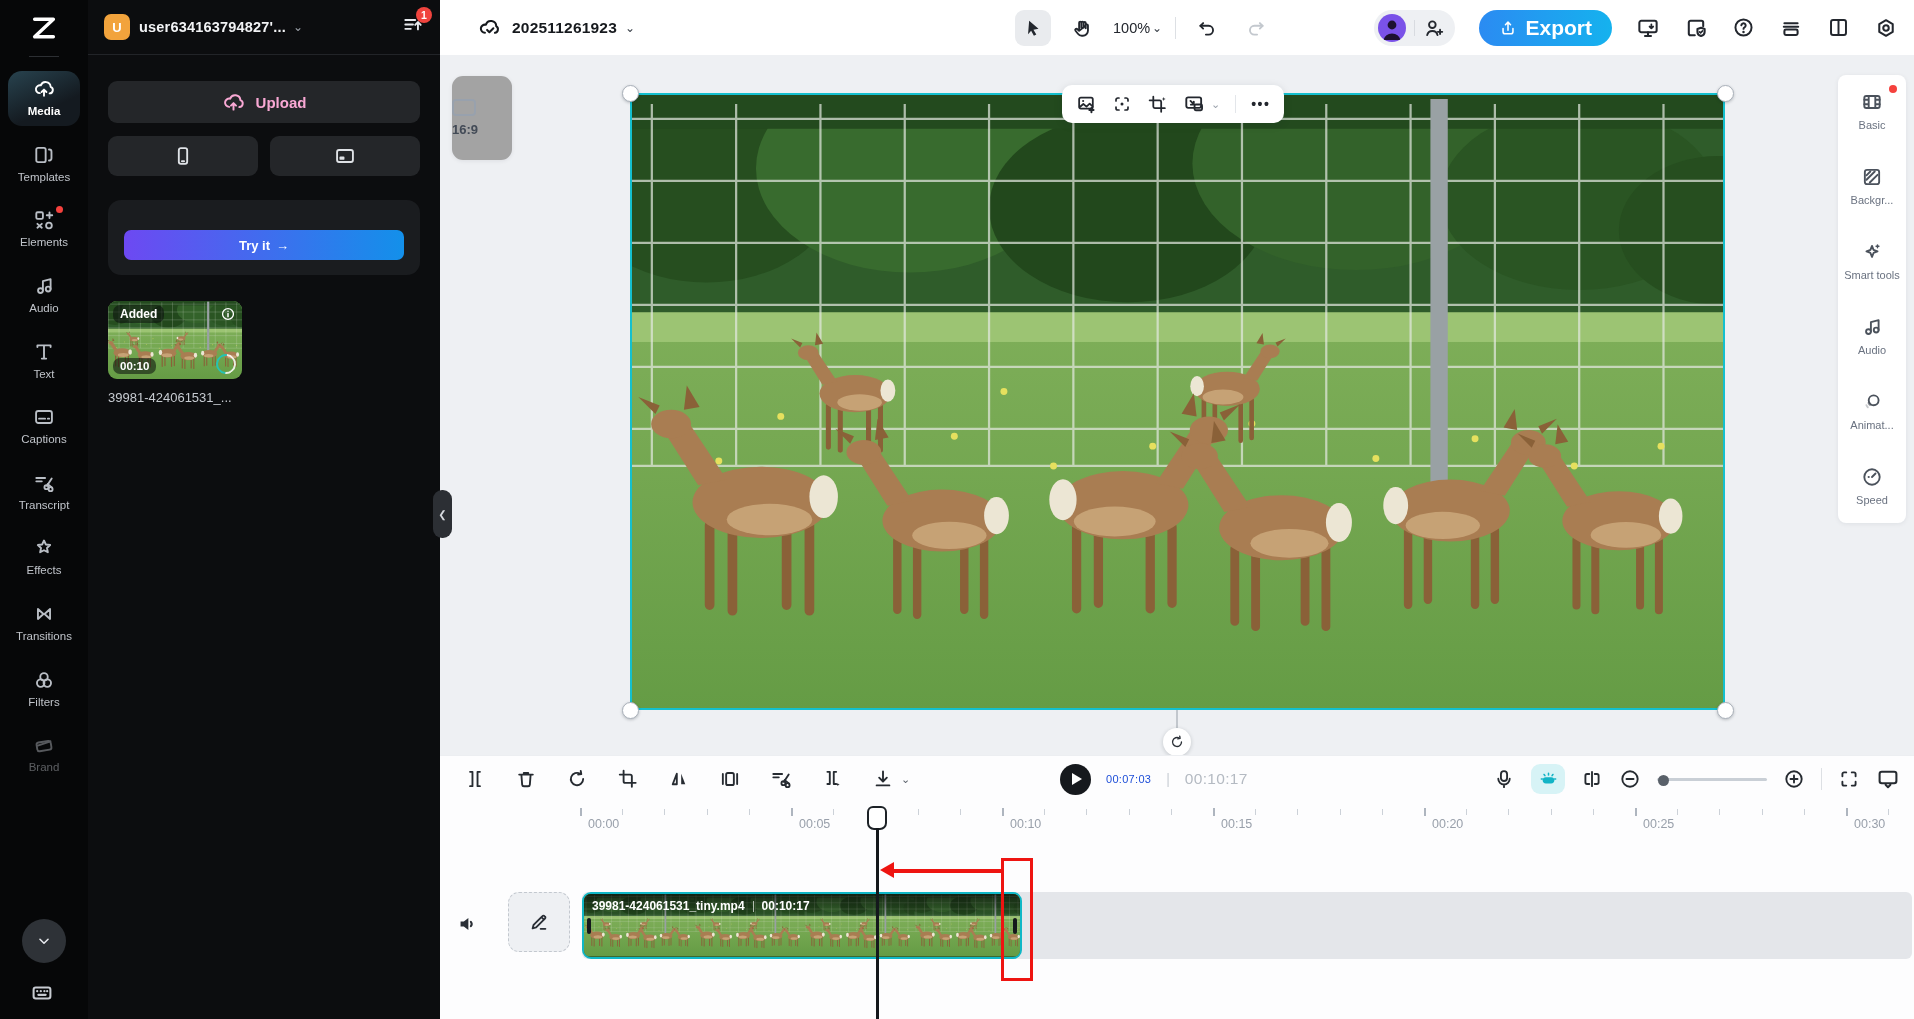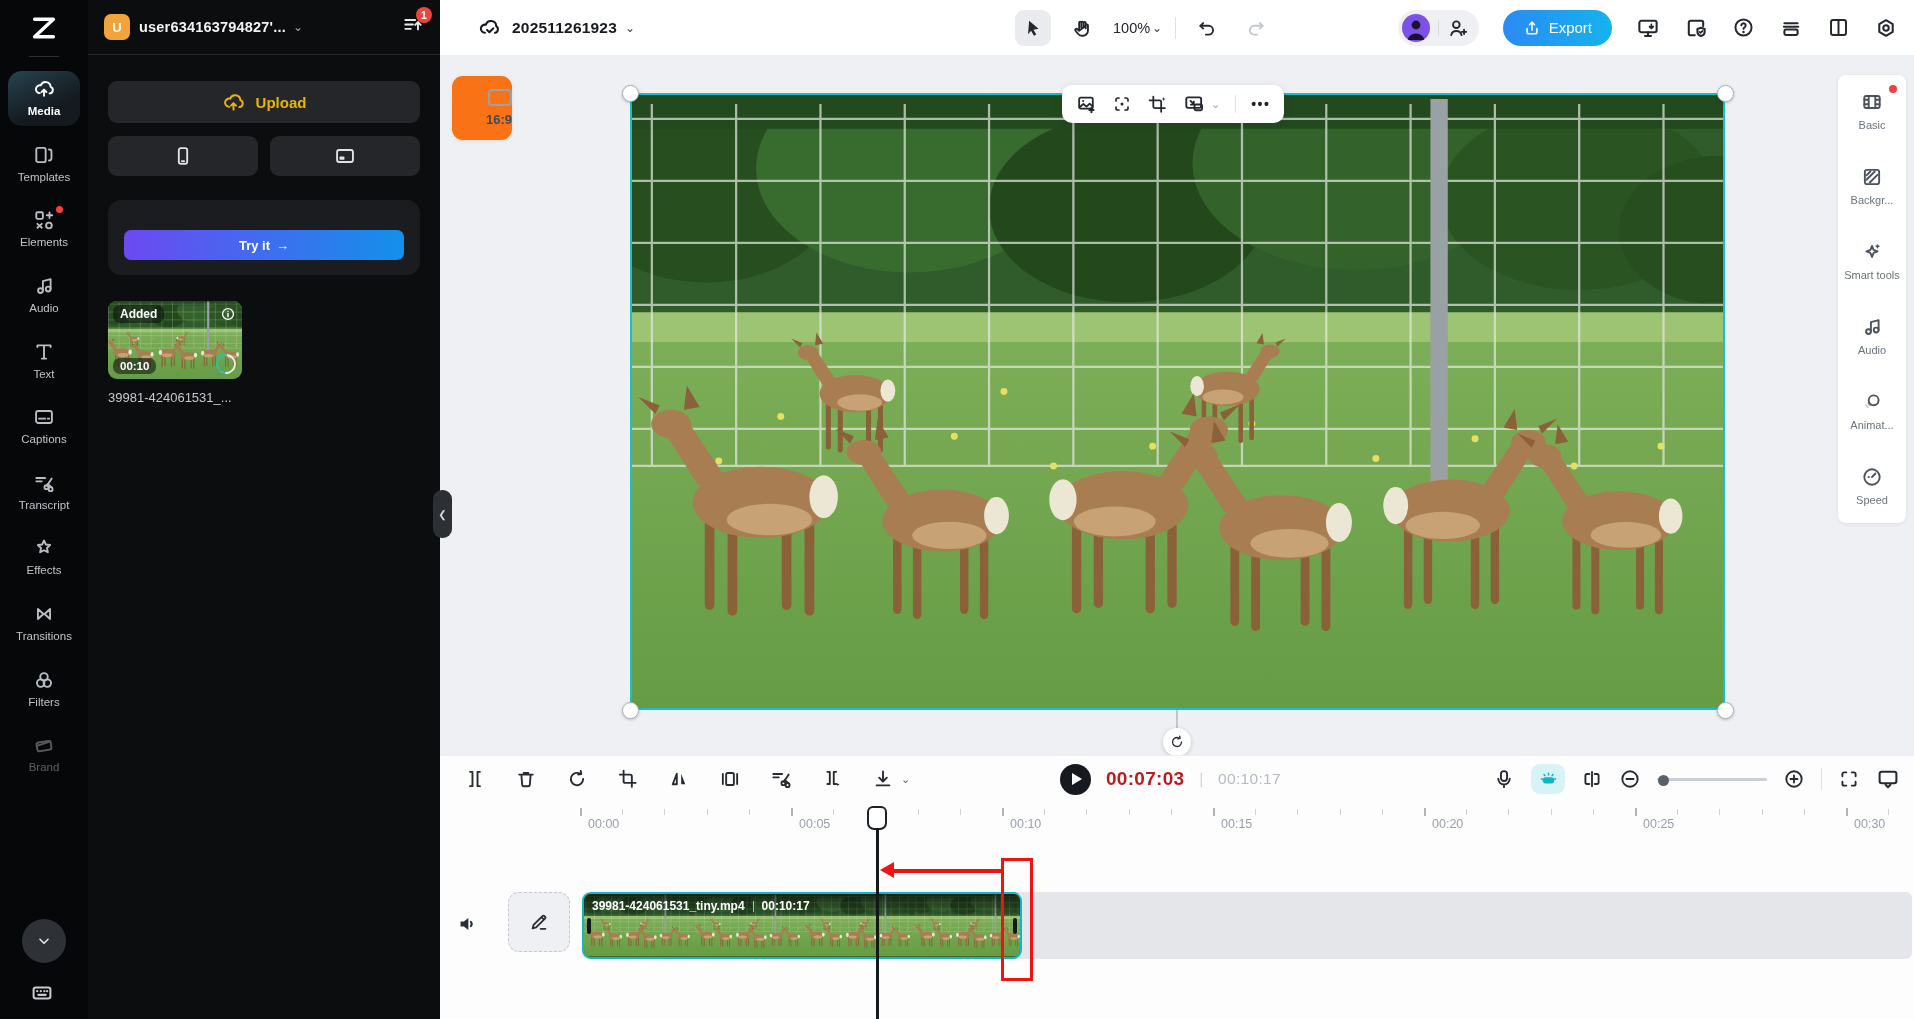--- a/index.html
+++ b/index.html
@@ -26,21 +26,21 @@
   
   .panel{position:absolute;left:88px;top:0;width:352px;height:1019px;background:#0c0d0f;z-index:20;color:#e7e9ec}
   .user-row{height:54px;display:flex;align-items:center;padding:0 16px;gap:9px}
   .u-avatar{width:26px;height:26px;border-radius:7px;background:#f2a33c;color:#fff;font-weight:700;font-size:13px;display:flex;align-items:center;justify-content:center}
   .u-name{font-size:14.5px;font-weight:700;color:#f2f3f5;letter-spacing:.2px}
   .u-chev{color:#9aa0a8;font-size:12px;margin-left:-2px}
   .u-list{margin-left:auto;position:relative;color:#e8eaee}
   .u-badge{position:absolute;top:-7px;right:-8px;min-width:16px;height:16px;border-radius:8px;background:#f0443e;color:#fff;font-size:10.5px;font-weight:700;display:flex;align-items:center;justify-content:center;padding:0 4px}
   .panel-divider{height:1px;background:#222428;margin:0 0 0 0}
   .panel-body{padding:26px 20px 0}
-  .upload-btn{height:42px;border-radius:9px;background:#242629;display:flex;align-items:center;justify-content:center;gap:11px;color:#eab308;font-size:15px;font-weight:700;cursor:pointer}
+  .upload-btn{height:42px;border-radius:9px;background:#242629;display:flex;align-items:center;justify-content:center;gap:11px;color:#f9a8d4;font-size:15px;font-weight:700;cursor:pointer}
   .dev-row{display:flex;gap:12px;margin-top:13px}
   .dev-btn{flex:1;height:40px;border-radius:9px;background:#242629;display:flex;align-items:center;justify-content:center;color:#dfe2e6;cursor:pointer}
   .pippit{margin-top:24px;background:#1a1c1f;border-radius:13px;padding:16px 16px 15px}
   .pippit-head{display:flex;gap:13px}
   .pippit-logo{width:54px;height:54px;border-radius:13px;background:#000;display:flex;align-items:center;justify-content:center;flex:none}
   .pippit-title{font-size:15px;font-weight:700;color:#f1f2f4;margin-top:2px}
   .pippit-desc{font-size:13px;color:#9aa0a8;line-height:1.35;margin-top:5px}
   .tryit{margin-top:14px;height:30px;border-radius:7px;background:linear-gradient(90deg,#6d49f2,#1390ea);display:flex;align-items:center;justify-content:center;gap:6px;color:#fff;font-size:13px;font-weight:700;cursor:pointer}
   .thumb-wrap{margin-top:26px;width:134px}
   .thumb{position:relative;width:134px;height:78px;border-radius:9px;overflow:hidden;background:#23321c;cursor:pointer}
@@ -57,26 +57,26 @@
   .proj-name{font-size:15.5px;font-weight:700;letter-spacing:.2px}
   .tb-center{position:absolute;left:575px;top:0;height:55px;display:flex;align-items:center;gap:13px}
   .tool-btn{width:36px;height:36px;border-radius:9px;display:flex;align-items:center;justify-content:center;color:#23272e;cursor:pointer}
   .tool-btn.sel{background:#e9ebee}
   .zoom-ctl{display:flex;align-items:center;gap:4px;font-size:14.5px;font-weight:400;color:#23272e;cursor:pointer}
   .v-div{width:1px;height:22px;background:#dde0e4}
   .tb-right{position:absolute;right:16px;top:0;height:55px;display:flex;align-items:center;gap:24px}
   .avatar-pill{height:36px;border-radius:18px;background:#eef0f3;display:flex;align-items:center;padding:0 10px 0 4px;gap:8px;cursor:pointer}
   .avatar{width:28px;height:28px;border-radius:50%;background:#7a52e8;display:flex;align-items:center;justify-content:center;color:#fff;overflow:hidden}
   .pill-div{width:1px;height:16px;background:#d8dbe0}
-  .export-btn{height:36px;border-radius:18px;padding:0 20px;background:linear-gradient(90deg,#2b8bf2,#15b2ee);color:#fff;display:flex;align-items:center;gap:8px;font-size:15px;font-weight:400;cursor:pointer}
+  .export-btn{height:36px;border-radius:18px;padding:0 20px;background:linear-gradient(90deg,#2b8bf2,#15b2ee);color:#fff;display:flex;align-items:center;gap:8px;font-size:21px;font-weight:700;cursor:pointer}
   .hd-ic{position:relative;color:#23272e;cursor:pointer}
 
   
   .canvas-area{position:absolute;left:440px;top:55px;width:1474px;height:700px;background:#eef0f3;overflow:hidden}
-  .ratio-chip{position:absolute;left:12px;top:21px;width:60px;height:64px;background:#f97316;border-radius:11px;box-shadow:0 1px 4px rgba(20,30,40,.08);display:flex;flex-direction:column;align-items:flex-end;justify-content:center;gap:6px;cursor:pointer}
+  .ratio-chip{position:absolute;left:12px;top:21px;width:60px;height:84px;background:#a3a3a3;border-radius:11px;box-shadow:0 1px 4px rgba(20,30,40,.08);display:flex;flex-direction:column;align-items:flex-start;justify-content:center;gap:6px;cursor:pointer}
   .ratio-rect{width:24px;height:17px;border:2px solid #98a1ad;border-radius:4px}
   .ratio-lbl{font-size:13px;font-weight:700;color:#424a56}
   .video-frame{position:absolute;left:190px;top:38px;width:1095px;height:617px;border:2px solid #14c0ce;background:#4c7a3a;overflow:hidden}
   .video-frame svg{display:block}
   .handle{position:absolute;width:17px;height:17px;border-radius:50%;background:#fff;border:1.5px solid #aab1ba;box-shadow:0 1px 3px rgba(20,30,40,.25);z-index:6}
   .rot-line{position:absolute;left:736px;top:655px;width:1.5px;height:20px;background:#c2c7cd;z-index:5}
   .rot-handle{position:absolute;left:723px;top:673px;width:28px;height:28px;border-radius:50%;background:#fff;box-shadow:0 1px 4px rgba(20,30,40,.2);display:flex;align-items:center;justify-content:center;color:#2a2f36;z-index:6;cursor:pointer}
   .float-bar{position:absolute;left:622px;top:30px;height:38px;background:#fff;border-radius:10px;box-shadow:0 2px 8px rgba(20,30,40,.13);display:flex;align-items:center;gap:15px;padding:0 14px;z-index:8;color:#23272e}
   .fb-chev{color:#9aa1ab;font-size:11px;margin-left:-9px}
   .fb-div{width:1px;height:18px;background:#e3e6ea}
@@ -89,21 +89,21 @@
   .insp-item .lbl{font-size:11px;color:#6a7280;text-align:center;line-height:1.25;max-width:62px}
 
   
   .bottom{position:absolute;left:440px;top:755px;width:1474px;height:264px;background:#fdfdfe;border-top:1px solid #eceef1}
   .bt-tools{position:absolute;left:24px;top:6px;height:34px;display:flex;align-items:center;gap:29px;color:#262b31}
   .bt-tools .ic{cursor:pointer}
   .dl-chev{font-size:11px;color:#5a616b;margin-left:-22px}
   .transport{position:absolute;left:620px;top:2px;height:42px;display:flex;align-items:center;gap:15px}
   .play-btn{width:31px;height:31px;border-radius:50%;background:#16191d;display:flex;align-items:center;justify-content:center;cursor:pointer}
   .play-tri{width:0;height:0;border-left:10px solid #fff;border-top:6px solid transparent;border-bottom:6px solid transparent;margin-left:3px}
-  .t-cur{font-size:19px;font-weight:700;color:#b91c1c;letter-spacing:.3px}
+  .t-cur{font-size:11px;font-weight:400;color:#1d4ed8;letter-spacing:.3px}
   .t-sep{color:#c9ced5;font-size:14px}
   .t-tot{font-size:15.5px;color:#b4bac2;letter-spacing:.3px}
   .bt-right{position:absolute;right:14px;top:5px;height:36px;display:flex;align-items:center;gap:16px;color:#262b31}
   .cap-btn{width:34px;height:30px;border-radius:9px;background:#d7f3f6;color:#12b4c6;display:flex;align-items:center;justify-content:center;cursor:pointer}
   .slider{position:relative;width:110px;height:14px;cursor:pointer}
   .slider .track{position:absolute;left:0;right:0;top:6px;height:3px;border-radius:2px;background:#c9cfd6}
   .slider .knob{position:absolute;left:1px;top:2.5px;width:11px;height:11px;border-radius:50%;background:#596069}
   
   .ruler{position:absolute;left:0;top:48px;width:1552px;height:30px}
   .ruler-minor{position:absolute;left:140px;right:0;top:5px;height:6px;background:repeating-linear-gradient(90deg,#ccd1d8 0 1px,transparent 1px 42.2px)}

